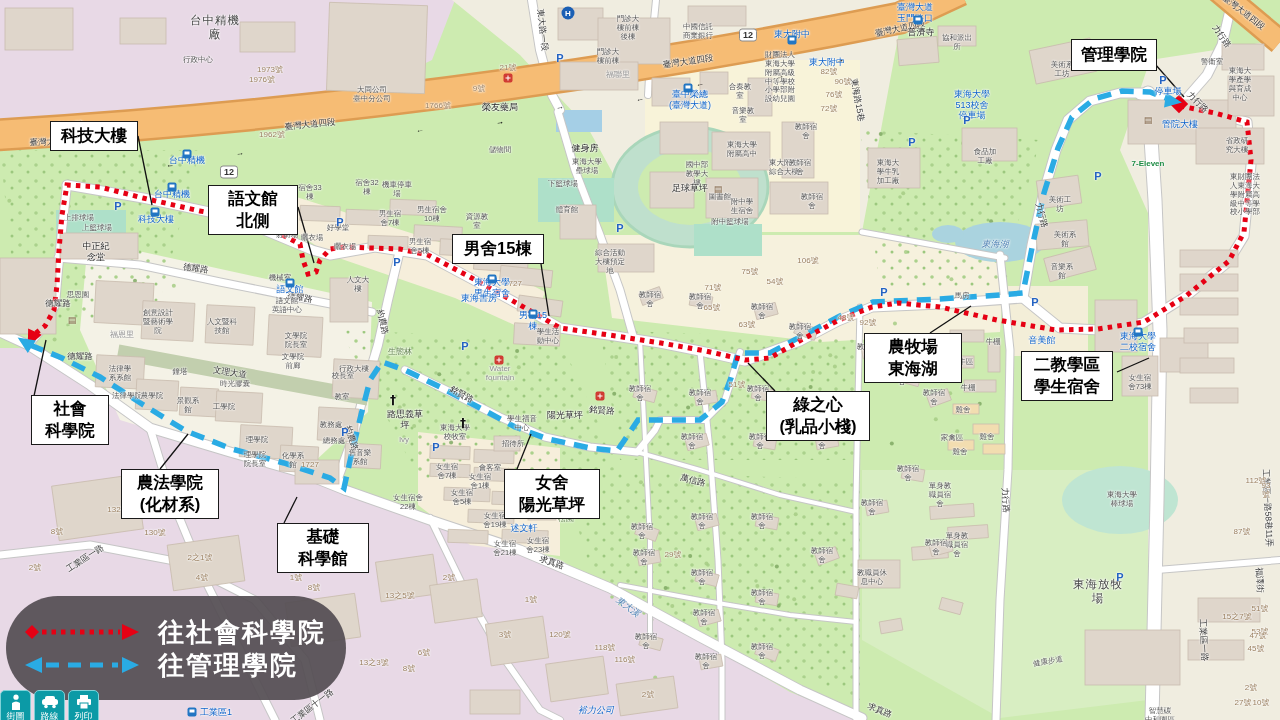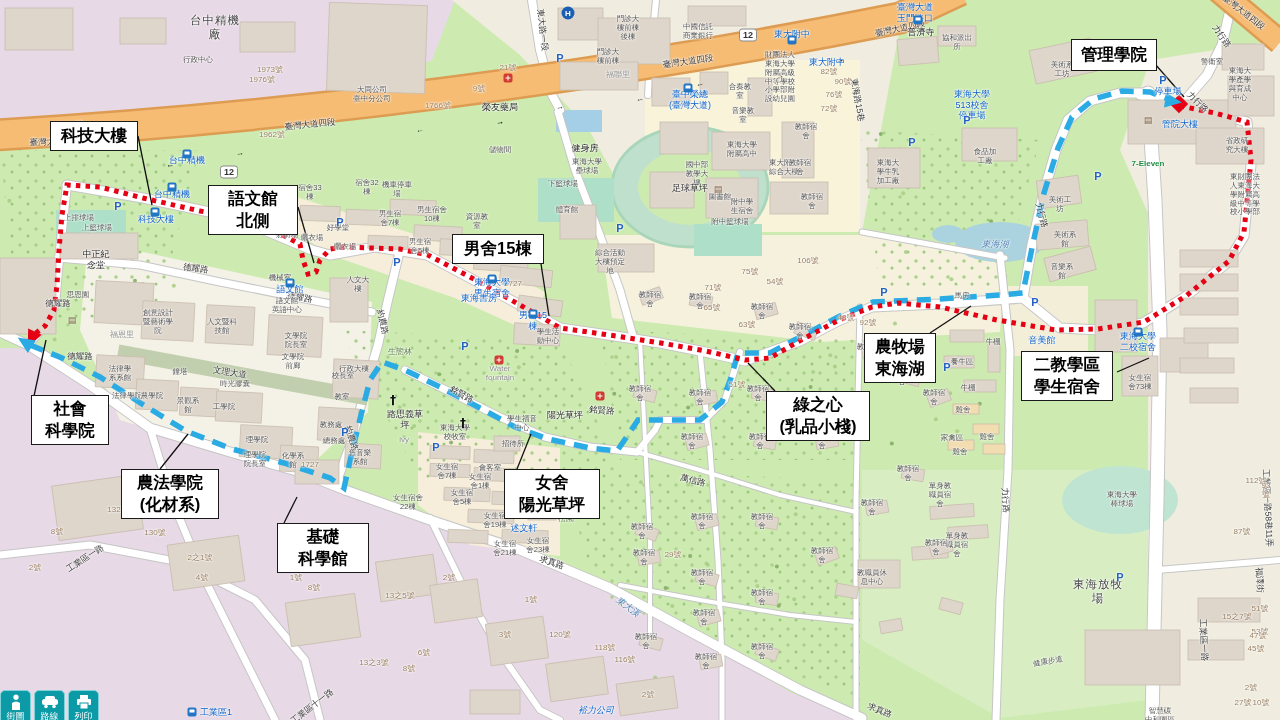--- a/index.html
+++ b/index.html
@@ -526,21 +526,21 @@
 舍</div>
       <div class="lbl t" style="left: 872px; top: 578px;">教職員休
 息中心</div>
       <div class="lbl t" style="left: 1160px; top: 676px; margin-top: 40px;">智慧碳
 中和園區</div>
       <div class="lbl b" style="left: 156px; top: 219px;">科技大樓</div>
       <div class="lbl b" style="left: 187px; top: 160px;">台中精機</div>
       <div class="lbl b" style="left: 172px; top: 194px;">台中精機</div>
       <div class="lbl t" style="left: 79px; top: 218px;">上排球場</div>
       <div class="lbl t" style="left: 97px; top: 228px;">上籃球場</div>
-      <div class="lbl p" style="left: 96px; top: 252px; margin-top: 8px;">中正紀
+      <div class="lbl p" style="left: 96px; top: 252px;">中正紀
 念堂</div>
       <div class="lbl t" style="left: 78px; top: 295px;">思恩園</div>
       <div class="lbl y" style="left: 122px; top: 335px;">福恩里</div>
       <div class="lbl t" style="left: 280px; top: 278px;">機械室</div>
       <div class="lbl b" style="left: 290px; top: 289px;">語文館</div>
       <div class="lbl t" style="left: 287px; top: 306px;">語文館
 英語中心</div>
       <div class="lbl t" style="left: 358px; top: 285px;">人文大
 樓</div>
       <div class="lbl t" style="left: 158px; top: 322px;">創意設計
@@ -821,26 +821,44 @@
       <div class="callout" style="left: 121px; top: 469px; width: 98px; min-height: 48px;">農法學院
 (化材系)</div>
       <div class="callout" style="left: 31px; top: 395px; width: 78px; min-height: 48px;">社會
 科學院</div>
       <div class="callout" style="left: 277px; top: 523px; width: 92px; min-height: 48px;">基礎
 科學館</div>
       <div class="callout" style="left: 504px; top: 469px; width: 96px; min-height: 48px;">女舍
 陽光草坪</div>
       <div class="callout" style="left: 766px; top: 391px; width: 104px; min-height: 48px;">綠之心
 (乳品小棧)</div>
-      <div class="callout" style="left: 864px; top: 333px; width: 72px; min-height: 48px;">農牧場
+      <div class="callout" style="left: 864px; top: 333px; width: 98px; min-height: 48px;">農牧場
 東海湖</div>
       <div class="callout" style="left: 1021px; top: 351px; width: 92px; min-height: 48px;">二教學區
 學生宿舍</div>
     </div>
 
+<div id="legend">
+  <div class="legend-row">
+    <svg width="120" height="20">
+      <polygon points="10,3 17,10 10,17 3,10" fill="var(--red)"></polygon>
+      <line x1="20" y1="10" x2="98" y2="10" stroke="var(--red)" stroke-width="5" stroke-dasharray="4.5,5"></line>
+      <polygon points="100,2 117,10 100,18" fill="var(--red)"></polygon>
+    </svg>
+    <span class="legend-label">往社會科學院</span>
+  </div>
+  <div class="legend-row">
+    <svg width="120" height="20">
+      <polygon points="20,2 3,10 20,18" fill="var(--blue)"></polygon>
+      <line x1="24" y1="10" x2="96" y2="10" stroke="var(--blue)" stroke-width="5" stroke-dasharray="13,9"></line>
+      <polygon points="100,2 117,10 100,18" fill="var(--blue)"></polygon>
+    </svg>
+    <span class="legend-label">往管理學院</span>
+  </div>
+</div>
 
 <div id="toolbar">
   <div class="tool-btn">
     <svg width="16" height="16" viewBox="0 0 16 16">
       <circle cx="8" cy="3.2" r="2.6" fill="#fff"></circle>
           <path d="M4,16 L4,9 Q8,6 12,9 L12,16 Z" fill="#fff"></path>
     </svg>
     <span>街圖</span>
   </div>
   <div class="tool-btn">

